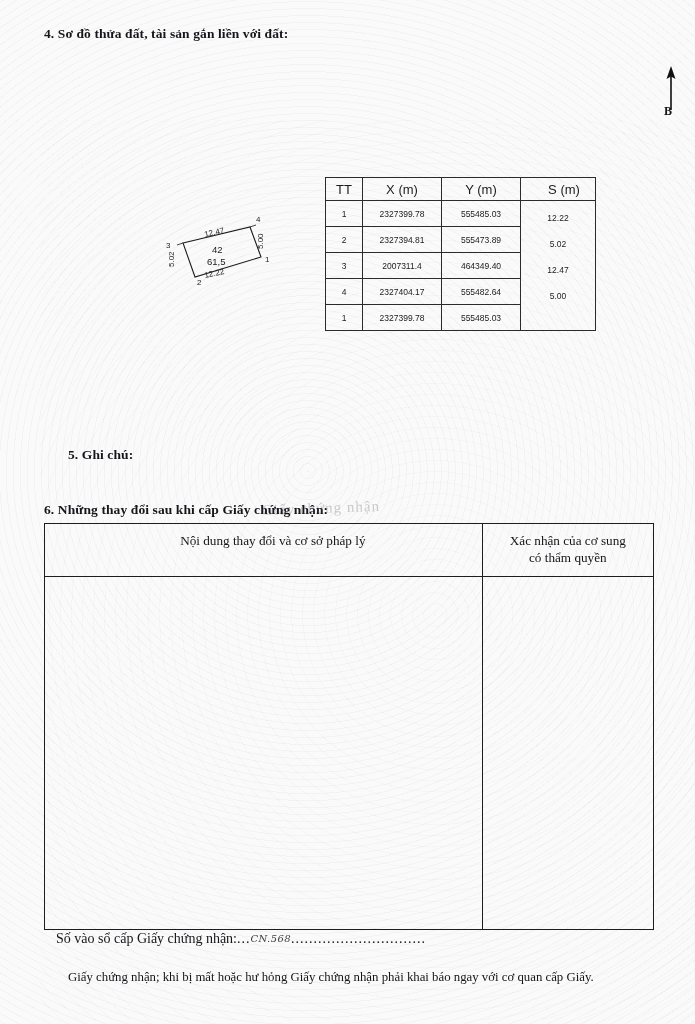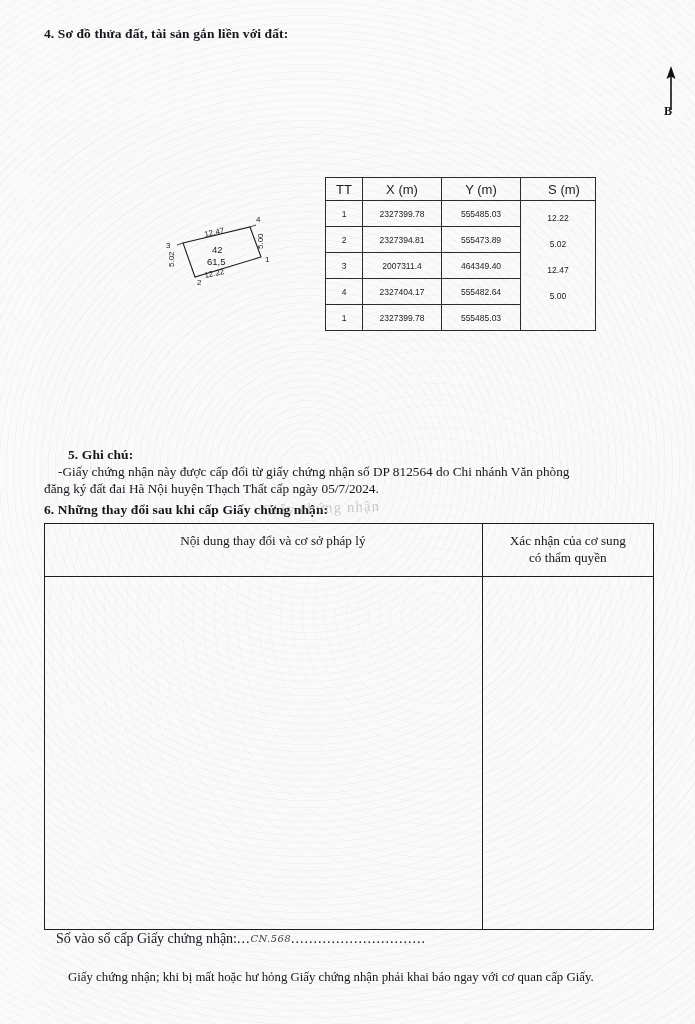--- a/index.html
+++ b/index.html
@@ -287,24 +287,20 @@
       <tr>
         <td>1</td>
         <td>2327399.78</td>
         <td>555485.03</td>
         <td class="s-cell s-last"></td>
       </tr>
     </tbody>
   </table>
 
   <div class="sec-title" id="sec5-title">5. Ghi chú:</div>
-  <div class="note-body">
-    <span class="indent">-Giấy chứng nhận này được cấp đổi từ giấy chứng nhận số DP 812564 do Chi nhánh Văn phòng</span>
-    <span>đăng ký đất đai Hà Nội huyện Thạch Thất cấp ngày 05/7/2024.</span>
-  </div>
 
   <div class="sec-title" id="sec6-title">6. Những thay đổi sau khi cấp Giấy chứng nhận:</div>
 
   <div class="watermark">Giấy chứng nhận</div>
 
   <table class="changes-table">
     <thead>
       <tr>
         <th class="col-a">Nội dung thay đổi và cơ sở pháp lý</th>
         <th class="col-b">

